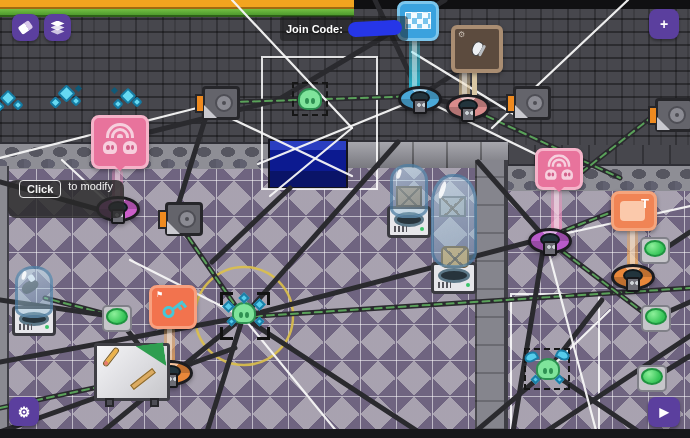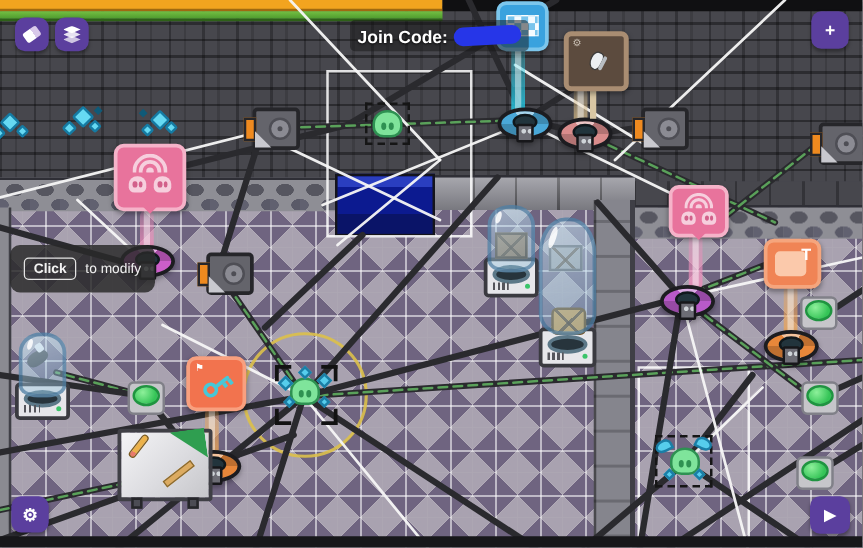--- a/index.html
+++ b/index.html
@@ -202,24 +202,24 @@
     display:flex; align-items:center; justify-content:center; box-shadow:0 2px 3px rgba(0,0,0,.35); cursor:pointer; }
   .pbtn .glyph { font-size:14px; font-weight:bold; line-height:1; }
   .eraser-shape { width:13px; height:9px; background:linear-gradient(90deg,#fff 60%, #d9c9ea 60%); border-radius:2px; transform:rotate(-35deg); }
   .layers-shape { position:relative; width:16px; height:14px; }
   .layers-shape i { position:absolute; left:1px; width:14px; height:6px; background:#fff;
     clip-path:polygon(50% 0, 100% 50%, 50% 100%, 0 50%); }
   .layers-shape i:nth-child(1){ top:0; } .layers-shape i:nth-child(2){ top:4px; opacity:.85; } .layers-shape i:nth-child(3){ top:8px; opacity:.7; }
 
   .joinbar { position:absolute; left:280px; top:16px; height:25px; z-index:10; display:flex; align-items:center; gap:5px;
     background:rgba(22,22,22,.5); border-radius:4px; padding:0 6px; }
-  .joinbar .lbl { color:#fff; font-size:14px; font-weight:bold; text-shadow:0 1px 2px rgba(0,0,0,.8); }
+  .joinbar .lbl { color:#fff; font-size:11px; font-weight:bold; text-shadow:0 1px 2px rgba(0,0,0,.8); }
   .joinbar .blob { width:54px; height:15px; background:#2636e8; border-radius:8px; transform:rotate(-3deg); }
 
-  .tooltip { position:absolute; left:8px; top:196px; height:38px; z-index:10; display:flex; align-items:center; gap:7px;
+  .tooltip { position:absolute; left:8px; top:180px; height:38px; z-index:10; display:flex; align-items:flex-start; gap:7px;
     background:rgba(42,42,42,.84); border-radius:8px; padding:0 11px; color:#f2f2f2; font-size:11px; }
   .tooltip .kbd { border:1.5px solid #e3e3e3; border-radius:4px; padding:2px 7px; font-weight:bold; font-size:11px; }
 </style>
 </head>
 <body>
 
 <div class="stage">
 
   <div class="floor"></div>
   <div class="wall"></div>

